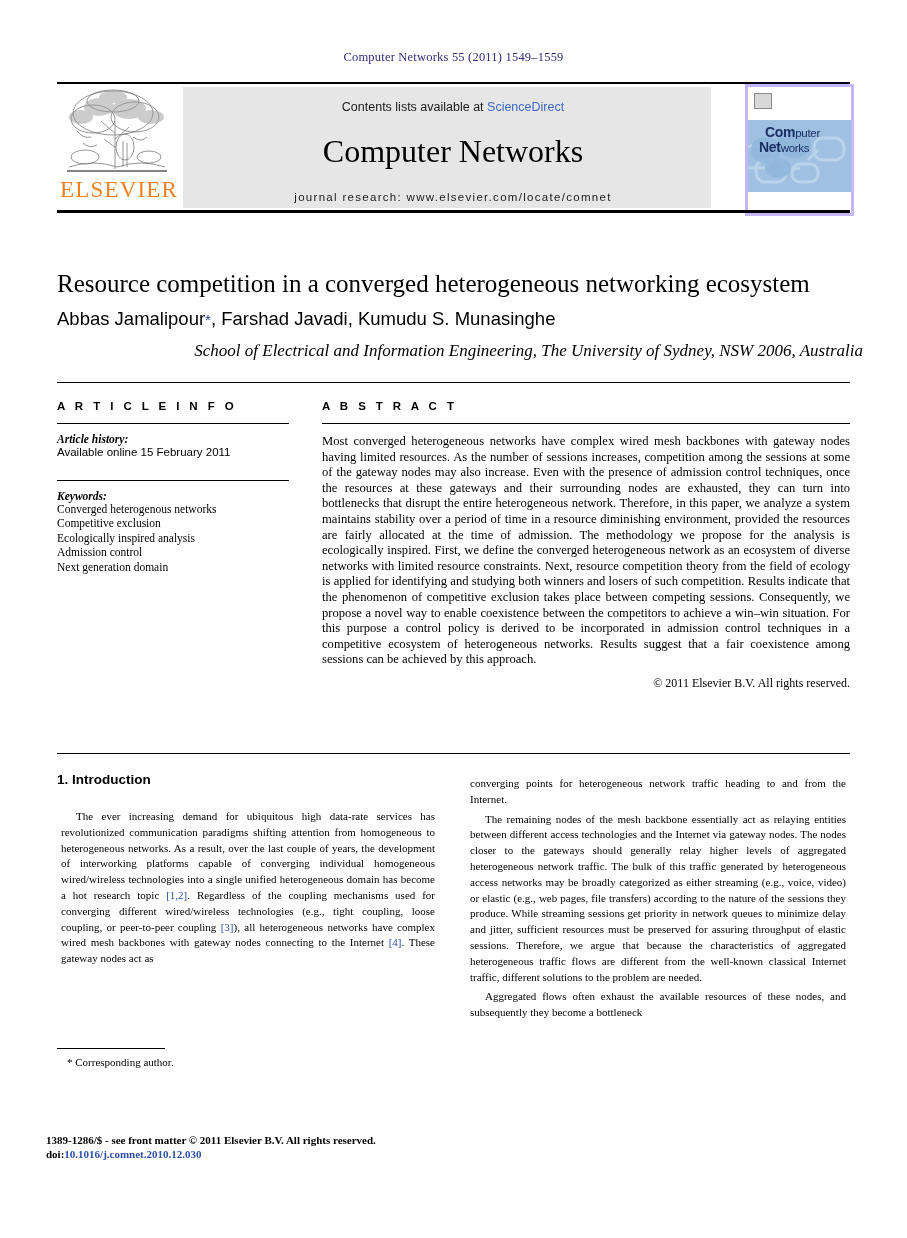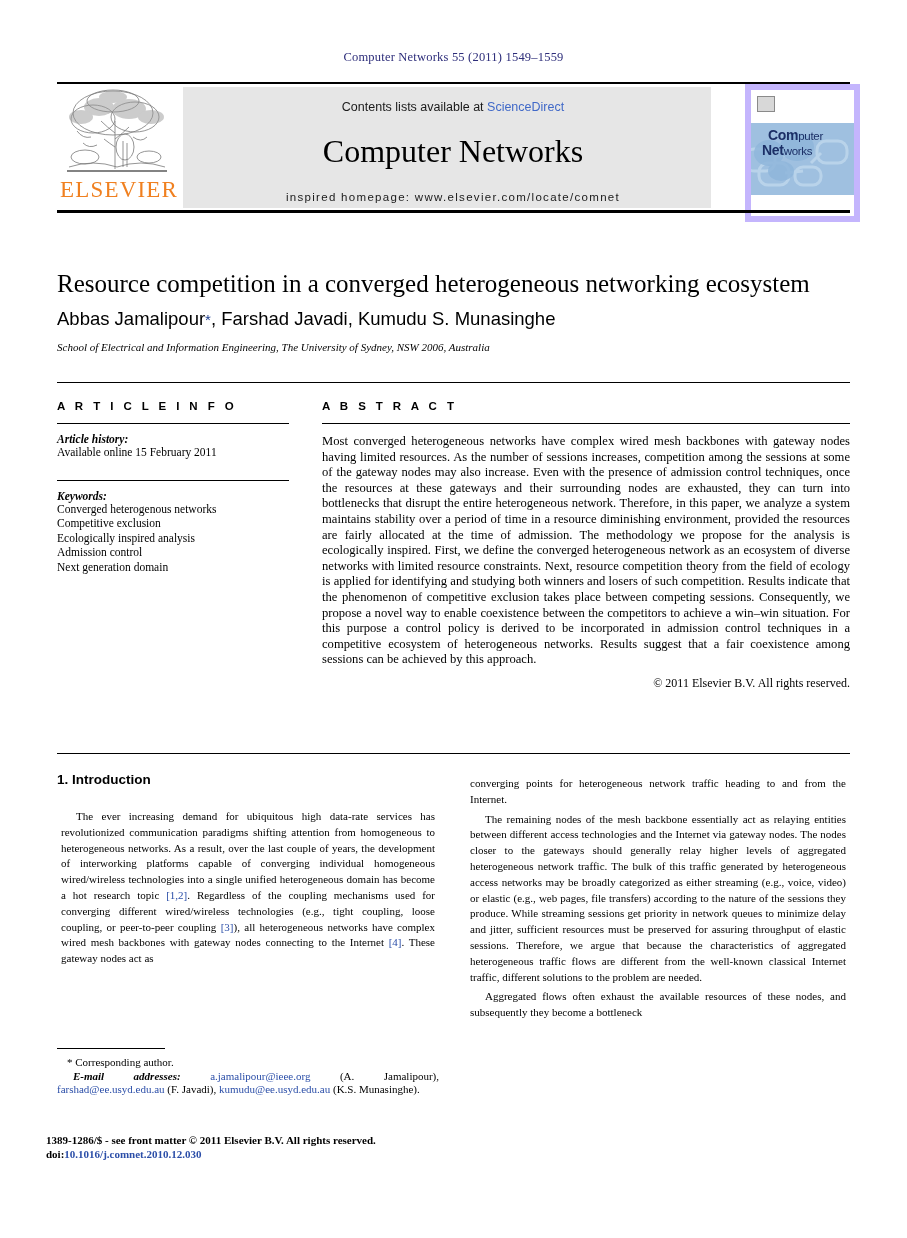--- a/index.html
+++ b/index.html
@@ -116,21 +116,21 @@
     font-size: 11.5px;
     letter-spacing: 1.3px;
     color: #1a1a1a;
   }
 
   .cover-thumb {
     position: absolute;
     left: 688px; top: 2px;
     width: 103px;
     height: 126px;
-    border: 6px solid #c4b5fd;
+    border: 3px solid #c4b5fd;
     background: #ffffff;
     overflow: hidden;
   }
   .cover-topbar {
     position: absolute;
     left: 0; top: 0;
     width: 103px;
     height: 33px;
     background: #ffffff;
   }
@@ -183,26 +183,27 @@
     position: absolute;
     left: 57px; top: 308px;
     width: 795px;
     font-family: "Liberation Sans", sans-serif;
     font-size: 18.5px;
     color: #000;
   }
   .authors .star { color: #1f3f8f; font-size: 15px; }
   .affiliation {
     position: absolute;
-    left: 57px; top: 341px;
+    left: 68px; top: 341px;
     width: 795px;
     font-family: "Liberation Serif", serif;
     font-style: italic;
-    font-size: 11px;
+    font-size: 17px;
     color: #000;
+    text-align: right;
   }
 
   
   .band-rule-top {
     position: absolute;
     left: 57px; top: 382px;
     width: 793px;
     height: 1px;
     background: #000;
   }
@@ -237,21 +238,21 @@
     margin-top: 11px;
   }
   .info-label {
     font-family: "Liberation Serif", serif;
     font-style: italic;
     font-weight: bold;
     font-size: 11.5px;
     margin-top: 9px;
   }
   .info-text {
-    font-family: Liberation Serif, serif;
+    font-family: Liberation Sans, sans-serif;
     font-size: 11.5px;
     line-height: 14.5px;
   }
   .kw-list { margin-top: 0; }
   .kw-list div {
     font-family: "Liberation Serif", serif;
     font-size: 11.5px;
     line-height: 14.6px;
   }
   .abstract-text {
@@ -371,21 +372,21 @@
         </svg>
       </div>
       <div class="elsevier-wordmark">ELSEVIER</div>
     </div>
 
     <div class="center-band">
       <div class="contents-line">
         <span>Contents lists available at </span><span class="sd-link">ScienceDirect</span>
       </div>
       <div class="journal-title">Computer Networks</div>
-      <div class="homepage-line">inspired homepage: www.elsevier.com/locate/comnet</div>
+      <div class="homepage-line">journal research: www.elsevier.com/locate/comnet</div>
     </div>
 
     <div class="cover-thumb">
       <div class="cover-topbar">
         <div class="cover-mini-icon"></div>
       </div>
       <div class="cover-body">
         <svg width="103" height="72" viewBox="0 0 103 72" style="position:absolute;left:0;top:0;">
           <g fill="none" stroke="#b9d3ea" stroke-width="3">
             <rect x="-6" y="26" width="30" height="22" rx="9"></rect>
@@ -453,29 +454,20 @@
     <p class="body-p">The remaining nodes of the mesh backbone essentially act as relaying entities between different access technologies and the Internet via gateway nodes. The nodes closer to the gateways should generally relay higher levels of aggregated heterogeneous network traffic. The bulk of this traffic generated by heterogeneous access networks may be broadly categorized as either streaming (e.g., voice, video) or elastic (e.g., web pages, file transfers) according to the nature of the sessions they produce. While streaming sessions get priority in network queues to minimize delay and jitter, sufficient resources must be preserved for assuring throughput of elastic sessions. Therefore, we argue that because the characteristics of aggregated heterogeneous traffic flows are different from the well-known classical Internet traffic, different solutions to the problem are needed.</p>
     <p class="body-p">Aggregated flows often exhaust the available resources of these nodes, and subsequently they become a bottleneck</p>
   </div>
 
   <div class="footnote">
     <div class="fn-rule"></div>
     <div class="fn-line" style="text-indent:10px;">
       <span>*</span>
       <span>Corresponding author.</span>
     </div>
-    <div class="fn-line" style="text-indent:16px;">
-      <span class="ital">E-mail addresses:</span>
-      <span class="mail">a.jamalipour@ieee.org</span>
-      <span>(A. Jamalipour),</span>
-      <span class="mail">farshad@ee.usyd.edu.au</span>
-      <span>(F. Javadi),</span>
-      <span class="mail">kumudu@ee.usyd.edu.au</span>
-      <span>(K.S. Munasinghe).</span>
-    </div>
   </div>
 
   <div class="issn-block">
     <div>1389-1286/$ - see front matter © 2011 Elsevier B.V. All rights reserved.</div>
     <div><span>doi:</span><span class="doi-link">10.1016/j.comnet.2010.12.030</span></div>
   </div>
 
 </div>
 
 </body></html>

